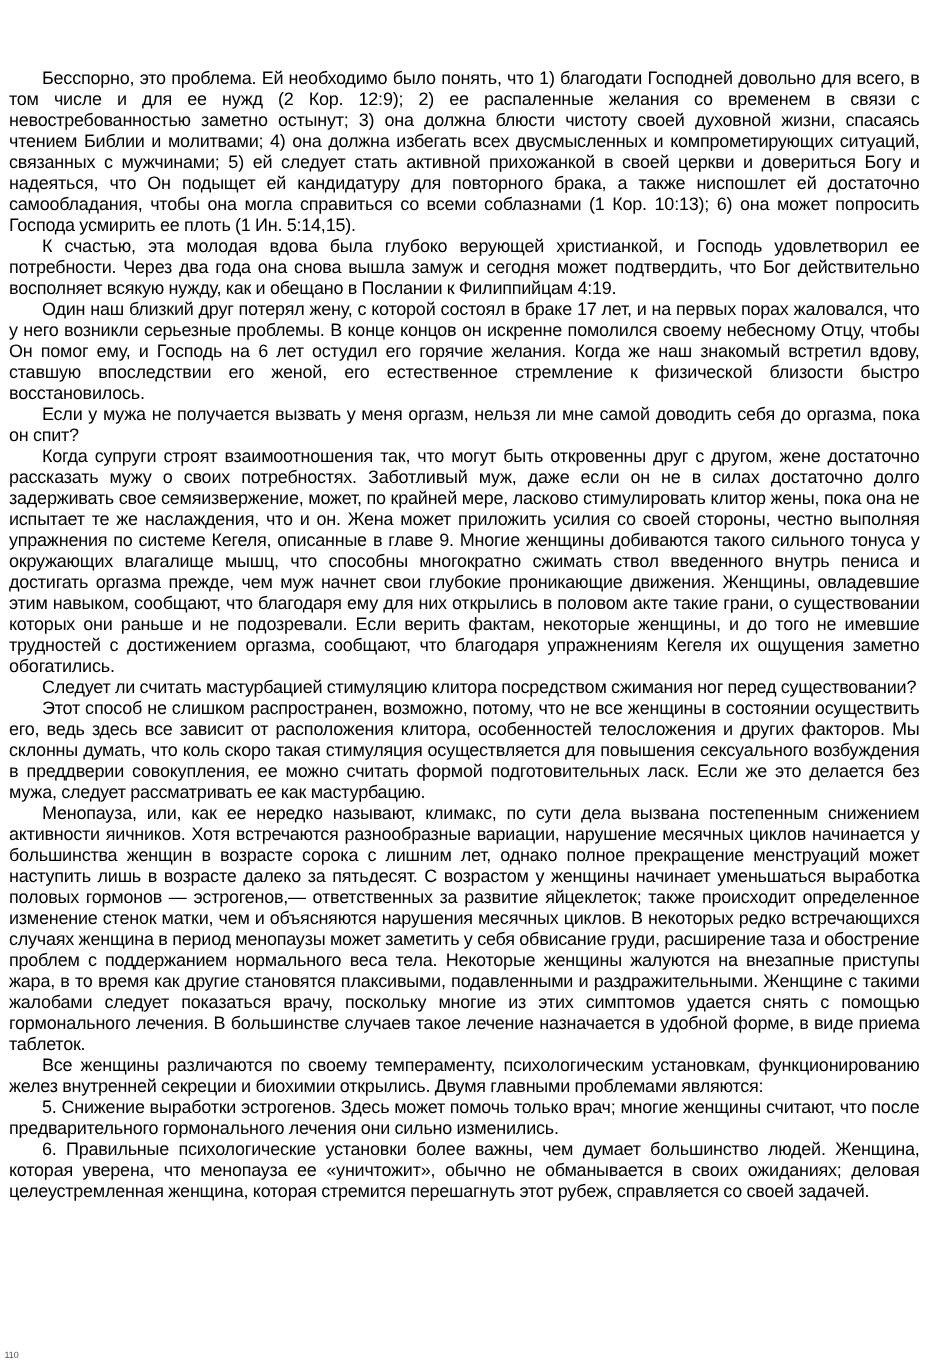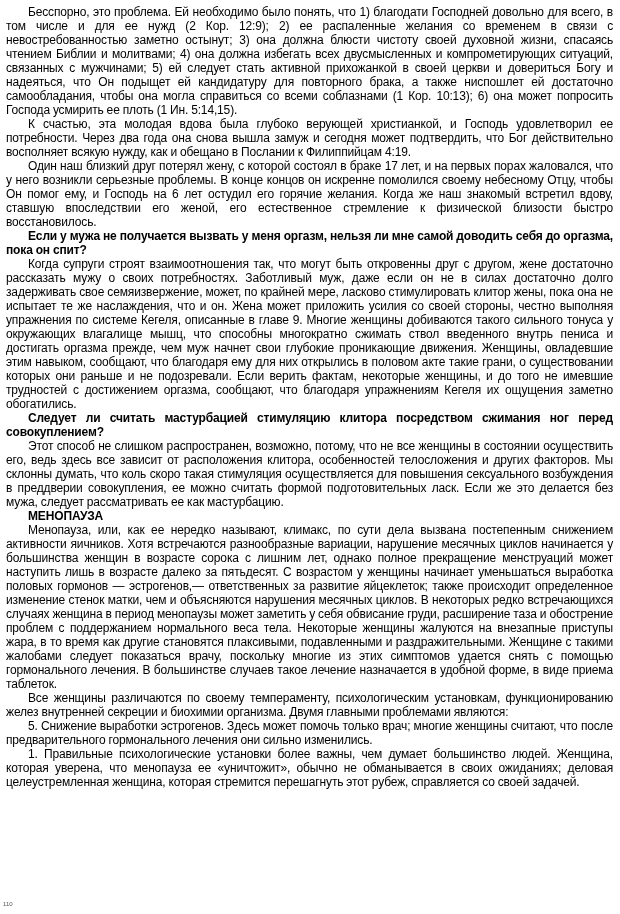--- a/index.html
+++ b/index.html
@@ -16,51 +16,51 @@
     position: absolute;
     inset: 0;
     padding: 5px 7px 0 6px;
   }
   .page-content {
     font-size: 12px;
     line-height: 14px;
     letter-spacing: -0.15px;
     text-align: justify;
     word-spacing: -0.2px;
+    margin-top: 40px;
   }
   .page-content p {
     text-indent: 22px;
     margin: 0;
   }
   .page-content p.question,
   .page-content p.section {
-    font-weight: bold;
+    font-weight: normal;
   }
   .page-number {
     position: absolute;
     left: 3px;
     bottom: 7px;
     font-size: 6px;
     line-height: 6px;
     color: #555;
   }
 </style>
 </head>
 <body>
 
 <div class="page">
   <div class="page-content">
       <p class="paragraph">Бесспорно, это проблема. Ей необходимо было понять, что 1) благодати Господней довольно для всего, в том числе и для ее нужд (2 Кор. 12:9); 2) ее распаленные желания со временем в связи с невостребованностью заметно остынут; 3) она должна блюсти чистоту своей духовной жизни, спасаясь чтением Библии и молитвами; 4) она должна избегать всех двусмысленных и компрометирующих ситуаций, связанных с мужчинами; 5) ей следует стать активной прихожанкой в своей церкви и довериться Богу и надеяться, что Он подыщет ей кандидатуру для повторного брака, а также ниспошлет ей достаточно самообладания, чтобы она могла справиться со всеми соблазнами (1 Кор. 10:13); 6) она может попросить Господа усмирить ее плоть (1 Ин. 5:14,15).</p>
       <p class="paragraph">К счастью, эта молодая вдова была глубоко верующей христианкой, и Господь удовлетворил ее потребности. Через два года она снова вышла замуж и сегодня может подтвердить, что Бог действительно восполняет всякую нужду, как и обещано в Послании к Филиппийцам 4:19.</p>
       <p class="paragraph">Один наш близкий друг потерял жену, с которой состоял в браке 17 лет, и на первых порах жаловался, что у него возникли серьезные проблемы. В конце концов он искренне помолился своему небесному Отцу, чтобы Он помог ему, и Господь на 6 лет остудил его горячие желания. Когда же наш знакомый встретил вдову, ставшую впоследствии его женой, его естественное стремление к физической близости быстро восстановилось.</p>
       <p class="question">Если у мужа не получается вызвать у меня оргазм, нельзя ли мне самой доводить себя до оргазма, пока он спит?</p>
       <p class="paragraph">Когда супруги строят взаимоотношения так, что могут быть откровенны друг с другом, жене достаточно рассказать мужу о своих потребностях. Заботливый муж, даже если он не в силах достаточно долго задерживать свое семяизвержение, может, по крайней мере, ласково стимулировать клитор жены, пока она не испытает те же наслаждения, что и он. Жена может приложить усилия со своей стороны, честно выполняя упражнения по системе Кегеля, описанные в главе 9. Многие женщины добиваются такого сильного тонуса у окружающих влагалище мышц, что способны многократно сжимать ствол введенного внутрь пениса и достигать оргазма прежде, чем муж начнет свои глубокие проникающие движения. Женщины, овладевшие этим навыком, сообщают, что благодаря ему для них открылись в половом акте такие грани, о существовании которых они раньше и не подозревали. Если верить фактам, некоторые женщины, и до того не имевшие трудностей с достижением оргазма, сообщают, что благодаря упражнениям Кегеля их ощущения заметно обогатились.</p>
-      <p class="question">Следует ли считать мастурбацией стимуляцию клитора посредством сжимания ног перед совокуплением?</p>
+      <p class="question">Следует ли считать мастурбацией стимуляцию клитора посредством сжимания ног перед существовании?</p>
       <p class="paragraph">Этот способ не слишком распространен, возможно, потому, что не все женщины в состоянии осуществить его, ведь здесь все зависит от расположения клитора, особенностей телосложения и других факторов. Мы склонны думать, что коль скоро такая стимуляция осуществляется для повышения сексуального возбуждения в преддверии совокупления, ее можно считать формой подготовительных ласк. Если же это делается без мужа, следует рассматривать ее как мастурбацию.</p>
-      <p class="section">МЕНОПАУЗА</p>
       <p class="paragraph">Менопауза, или, как ее нередко называют, климакс, по сути дела вызвана постепенным снижением активности яичников. Хотя встречаются разнообразные вариации, нарушение месячных циклов начинается у большинства женщин в возрасте сорока с лишним лет, однако полное прекращение менструаций может наступить лишь в возрасте далеко за пятьдесят. С возрастом у женщины начинает уменьшаться выработка половых гормонов — эстрогенов,— ответственных за развитие яйцеклеток; также происходит определенное изменение стенок матки, чем и объясняются нарушения месячных циклов. В некоторых редко встречающихся случаях женщина в период менопаузы может заметить у себя обвисание груди, расширение таза и обострение проблем с поддержанием нормального веса тела. Некоторые женщины жалуются на внезапные приступы жара, в то время как другие становятся плаксивыми, подавленными и раздражительными. Женщине с такими жалобами следует показаться врачу, поскольку многие из этих симптомов удается снять с помощью гормонального лечения. В большинстве случаев такое лечение назначается в удобной форме, в виде приема таблеток.</p>
-      <p class="paragraph">Все женщины различаются по своему темпераменту, психологическим установкам, функционированию желез внутренней секреции и биохимии организма. Двумя главными проблемами являются:</p>
+      <p class="paragraph">Все женщины различаются по своему темпераменту, психологическим установкам, функционированию желез внутренней секреции и биохимии открылись. Двумя главными проблемами являются:</p>
       <p class="paragraph">5. Снижение выработки эстрогенов. Здесь может помочь только врач; многие женщины считают, что после предварительного гормонального лечения они сильно изменились.</p>
-      <p class="paragraph">1. Правильные психологические установки более важны, чем думает большинство людей. Женщина, которая уверена, что менопауза ее «уничтожит», обычно не обманывается в своих ожиданиях; деловая целеустремленная женщина, которая стремится перешагнуть этот рубеж, справляется со своей задачей.</p>
+      <p class="paragraph">6. Правильные психологические установки более важны, чем думает большинство людей. Женщина, которая уверена, что менопауза ее «уничтожит», обычно не обманывается в своих ожиданиях; деловая целеустремленная женщина, которая стремится перешагнуть этот рубеж, справляется со своей задачей.</p>
     </div>
 </div>
 
 <div class="page-number">110</div>
 
 </body></html>

